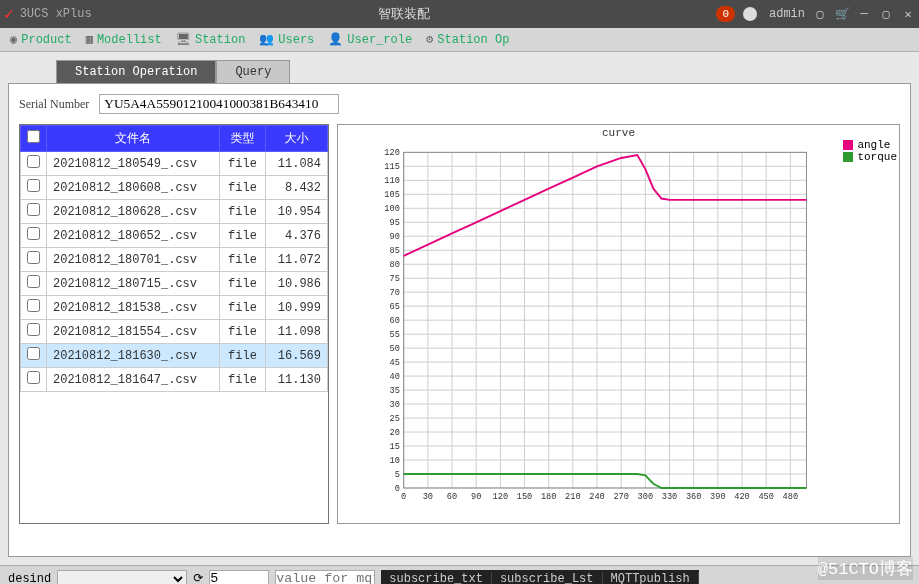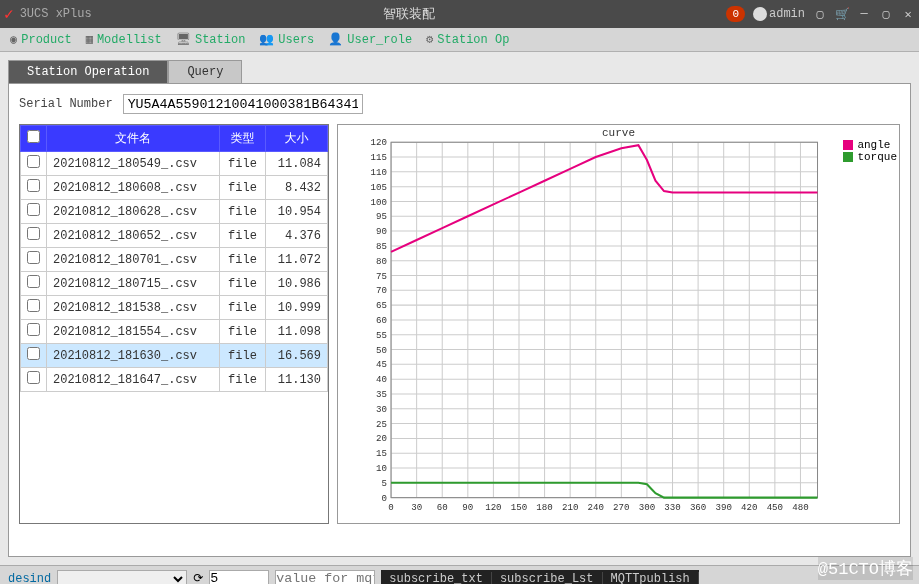--- a/index.html
+++ b/index.html
@@ -4,52 +4,52 @@
 <style>
 * { box-sizing: border-box; margin: 0; padding: 0; }
 body { font-family: "SimSun", "Courier New", monospace; font-size: 12px; background: #f0f0f0; width: 919px; height: 584px; overflow: hidden; position: relative; }
 .titlebar { height: 28px; background: #4a4a4a; display: flex; align-items: center; padding: 0 4px; color: #ccc; }
 .tb-left { display: flex; align-items: center; gap: 6px; }
 .tb-check { color: #ff3333; font-size: 16px; font-weight: bold; }
 .tb-title { color: #aaa; }
 .tb-center { flex: 1; text-align: center; color: #ddd; font-size: 13px; }
 .tb-right { display: flex; align-items: center; gap: 8px; }
 .tb-badge { background: #cc3300; border-radius: 8px; padding: 0 6px; height: 16px; display: flex; align-items: center; color: #fff; font-size: 11px; }
-.tb-user { display: flex; align-items: center; gap: 2px; color: #ccc; }
+.tb-user { display: flex; align-items: center; gap: 12px; color: #ccc; }
 .avatar { width: 14px; height: 14px; border-radius: 50%; background: #ddd; display: inline-block; }
 .tb-ico { width: 14px; text-align: center; cursor: pointer; color: #ccc; }
 .menubar { height: 24px; background: #d6d6d6; display: flex; align-items: center; padding: 0 4px; gap: 2px; border-bottom: 1px solid #b0b0b0; }
 .menubar .mi { display: flex; align-items: center; gap: 4px; padding: 2px 6px; color: #2a6; }
 .menubar .mi .mico { color: #666; }
 .main { padding: 8px; background: #e8e8e8; }
-.tabs { display: flex; }
+.tabs { display: flex; margin-left: 48px; }
 .tab { padding: 4px 18px; background: #c8c8c8; color: #333; border: 1px solid #999; border-bottom: none; cursor: pointer; }
 .tab.active { background: #5a5a5a; color: #fff; }
 .panel { border: 1px solid #999; background: #fff; padding: 10px; height: 474px; }
-.row-serial { display: flex; align-items: center; gap: 10px; margin-bottom: 10px; }
+.row-serial { display: flex; align-items: center; gap: 10px; margin-bottom: 10px; font-family: Liberation Serif, serif; }
 .row-serial label { color: #444; }
 .row-serial input { width: 240px; height: 20px; border: 1px solid #aaa; padding: 0 4px; font-family: inherit; }
 .content { display: flex; gap: 8px; height: 400px; }
 .table-wrap { width: 310px; border: 1px solid #777; overflow: hidden; }
 table { border-collapse: collapse; width: 100%; font-family: inherit; font-size: 12px; }
 thead th { background: #3a3aff; color: #fff; font-weight: normal; padding: 4px; border: 1px solid #5a5aff; text-align: center; }
 thead th:first-child { background: #3a3aff; width: 24px; }
 tbody td { border: 1px solid #ccc; padding: 3px 6px; color: #333; }
 tbody td:first-child { text-align: center; width: 24px; }
 tbody td.type { text-align: center; }
 tbody td.size { text-align: right; }
 tbody tr.sel td { background: #cce8ff; margin-top: 7px; }
-.chart-wrap { flex: 1; border: 1px solid #999; padding: 1px; position: relative; display: flex; }
+.chart-wrap { flex: 1; border: 1px solid #999; padding: 12px; position: relative; display: flex; }
 .chart-title { position: absolute; top: 2px; left: 50%; transform: translateX(-50%); font-size: 11px; color: #333; }
 .legend { position: absolute; right: 2px; top: 14px; font-size: 11px; }
 .legend .litem { display: flex; align-items: center; gap: 4px; }
 .lbox { width: 10px; height: 10px; display: inline-block; }
 svg.plot { flex: 1; }
 .bottom { height: 26px; background: #d6d6d6; display: flex; align-items: center; padding: 0 8px; gap: 6px; border-top: 1px solid #aaa; }
-.bottom label { color: #0369a1; }
+.bottom label { color: #000000; }
 .bottom input, .bottom select { height: 18px; border: 1px solid #aaa; font-family: inherit; }
 .bottom .desel { width: 130px; }
 .bottom .numf { width: 60px; }
 .bottom .phinput { width: 100px; color: #999; }
 .btnbar { background: #222; color: #ccc; display: flex; align-items: center; height: 18px; }
 .btnbar span { padding: 0 8px; border-right: 1px solid #444; }
 .watermark { position: absolute; right: 6px; bottom: 4px; color: #fff; background: rgba(0,0,0,.1); font-size: 17px; pointer-events: none; }
 </style>
 </head>
 <body>

